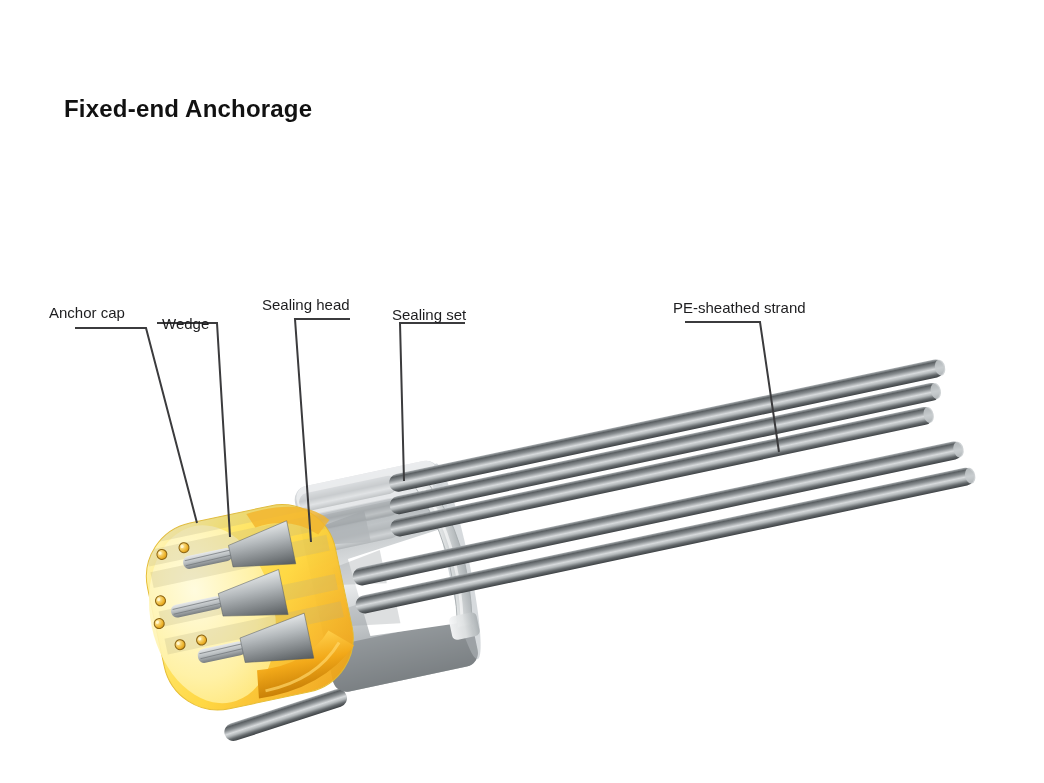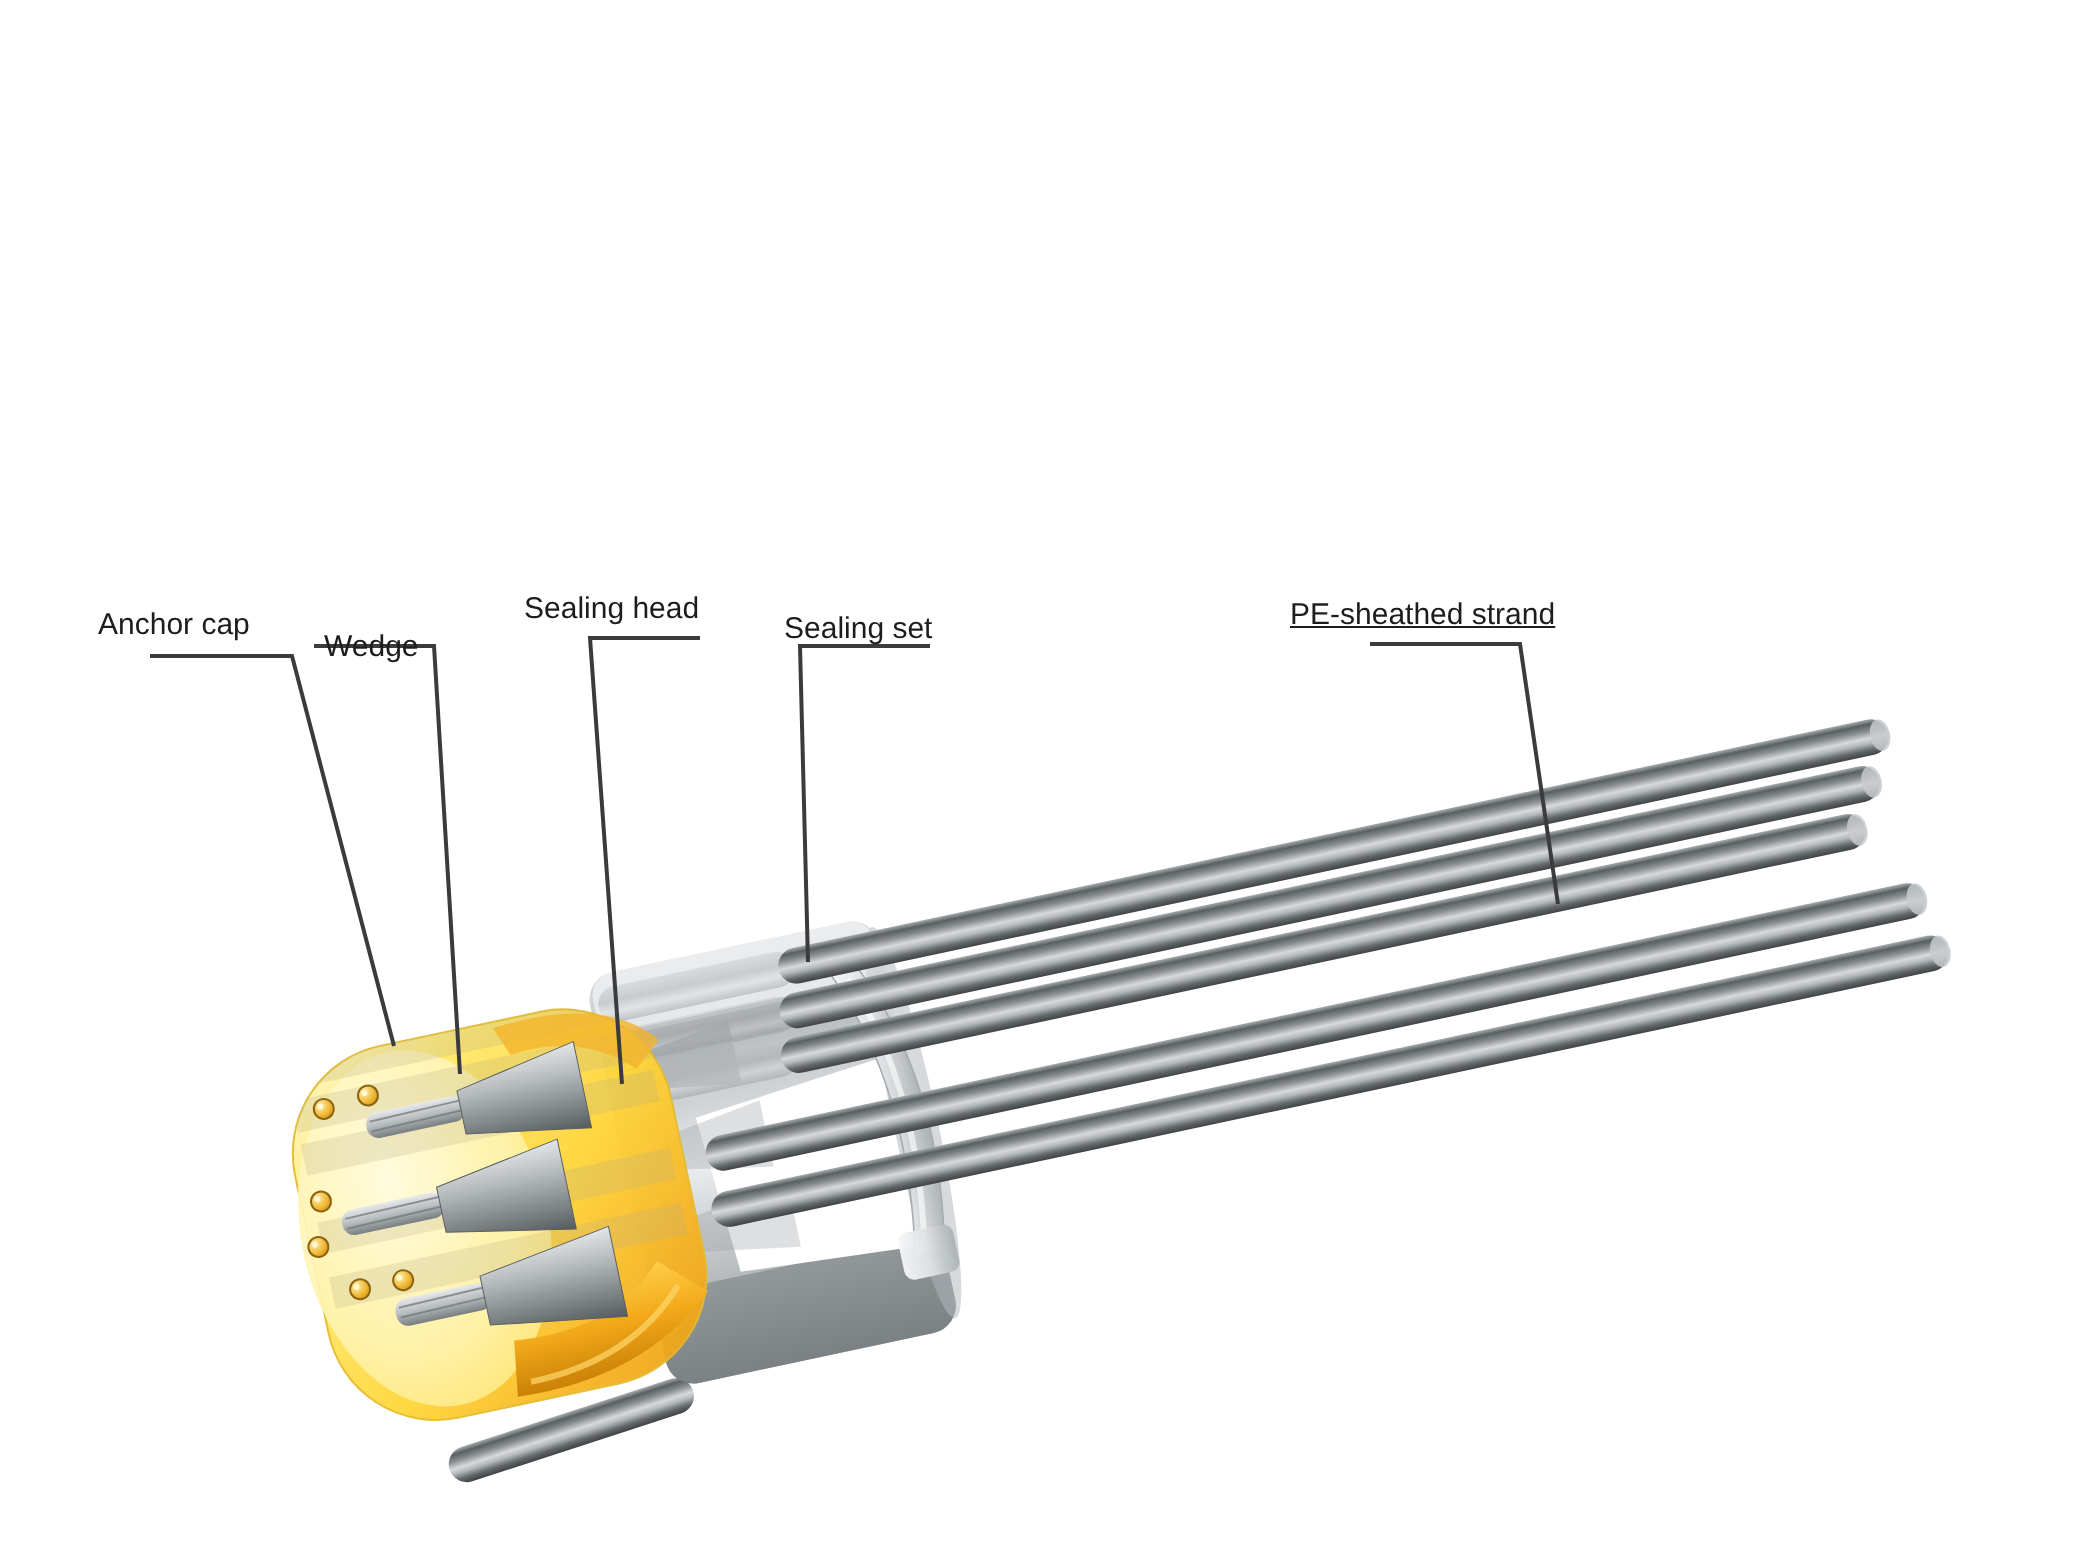--- a/index.html
+++ b/index.html
@@ -12,27 +12,28 @@
     position:absolute;left:64px;top:95px;font-size:24px;font-weight:700;color:#111111;
     letter-spacing:0.2px;white-space:nowrap;
   }
   .part-label{
     position:absolute;font-size:15px;color:#1d1d1f;white-space:nowrap;line-height:1.2;text-align:center;
   }
   .lbl-anchor-cap{left:49px;top:304px;}
   .lbl-wedge{left:162px;top:315px;}
   .lbl-anchor-head{left:262px;top:296px;}
   .lbl-sealing-set{left:392px;top:306px;}
-  .lbl-pe-strand{left:645px;top:299px;text-decoration:underline;}
+  .lbl-pe-strand{left:673px;top:299px;}
 </style>
 </head>
 <body>
 
 <div class="canvas">
 
+  <div class="page-title">Fixed-end Anchorage</div>
 
   <svg class="diagram-svg" viewBox="0 0 1044 783" aria-hidden="true">
     <defs>
       <linearGradient id="gStrand" x1="0" y1="0" x2="0" y2="1">
         <stop offset="0" stop-color="#a8adb0"></stop>
         <stop offset="0.14" stop-color="#5a5f62"></stop>
         <stop offset="0.32" stop-color="#898e91"></stop>
         <stop offset="0.52" stop-color="#d7dadc"></stop>
         <stop offset="0.66" stop-color="#b3b8ba"></stop>
         <stop offset="0.84" stop-color="#63686b"></stop>

